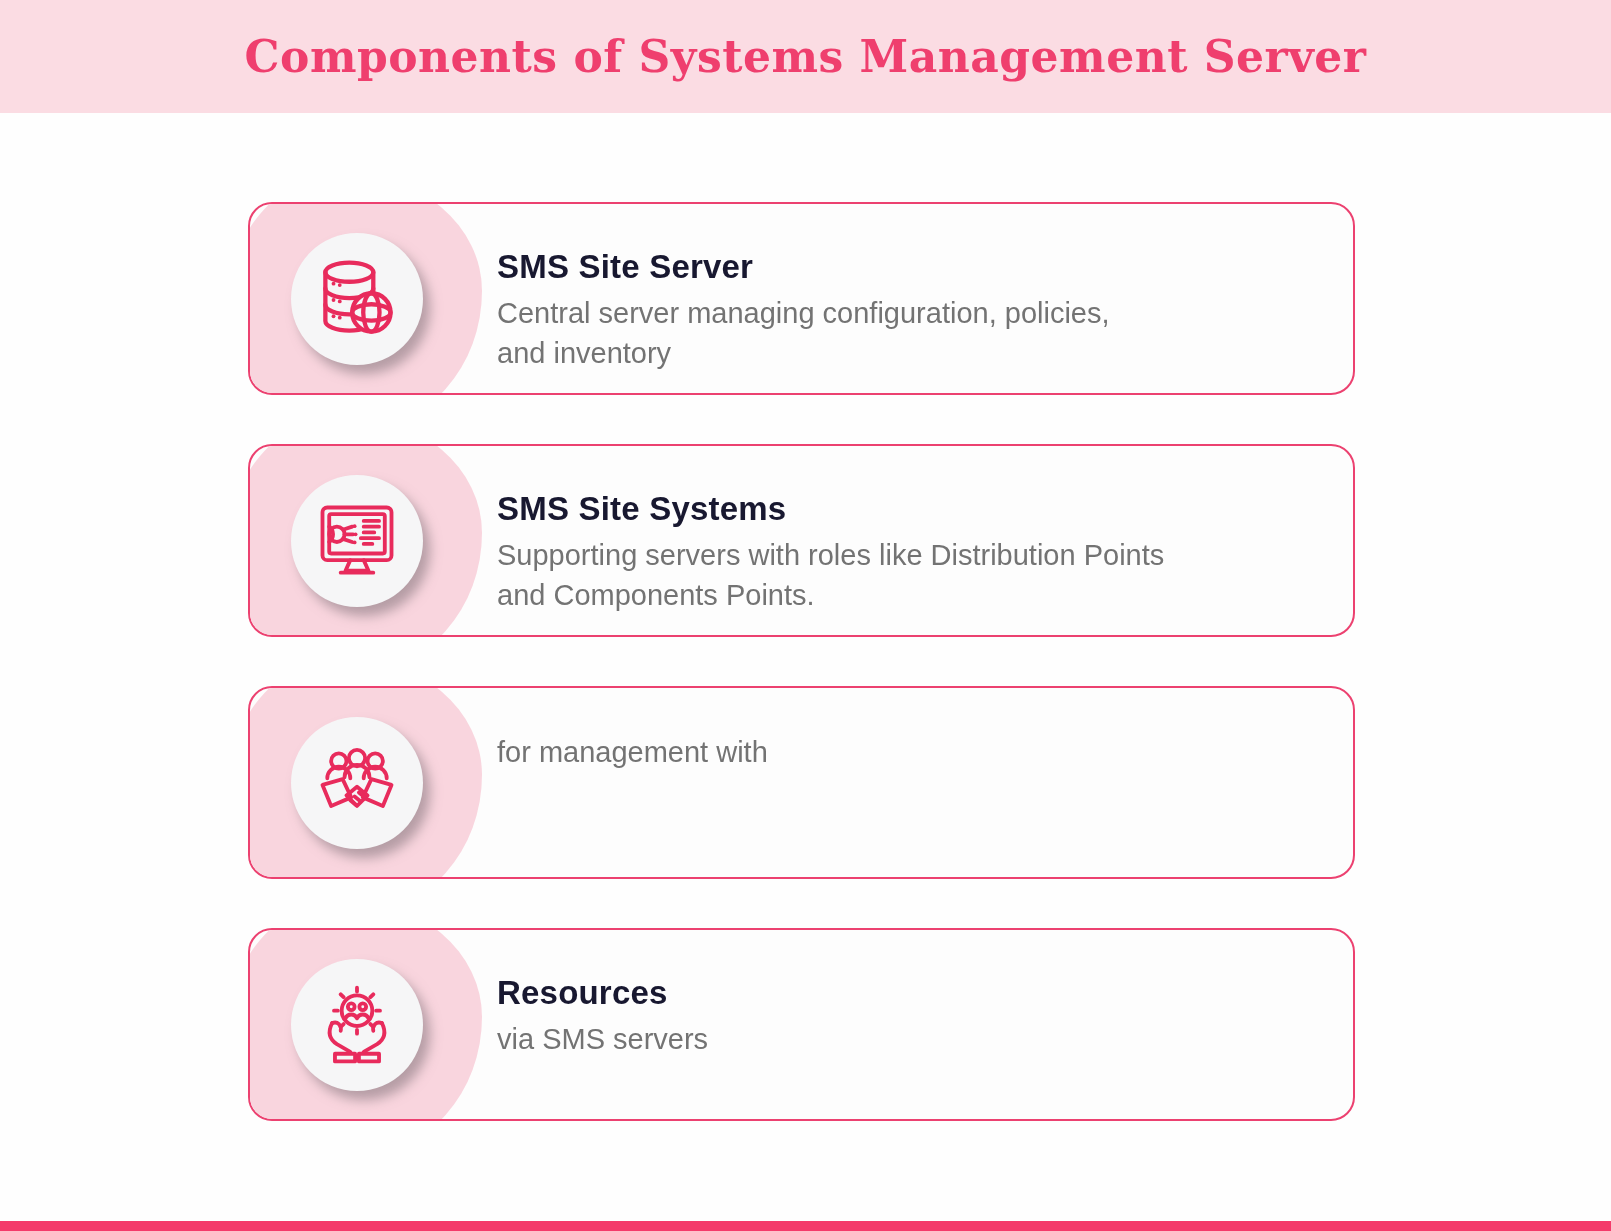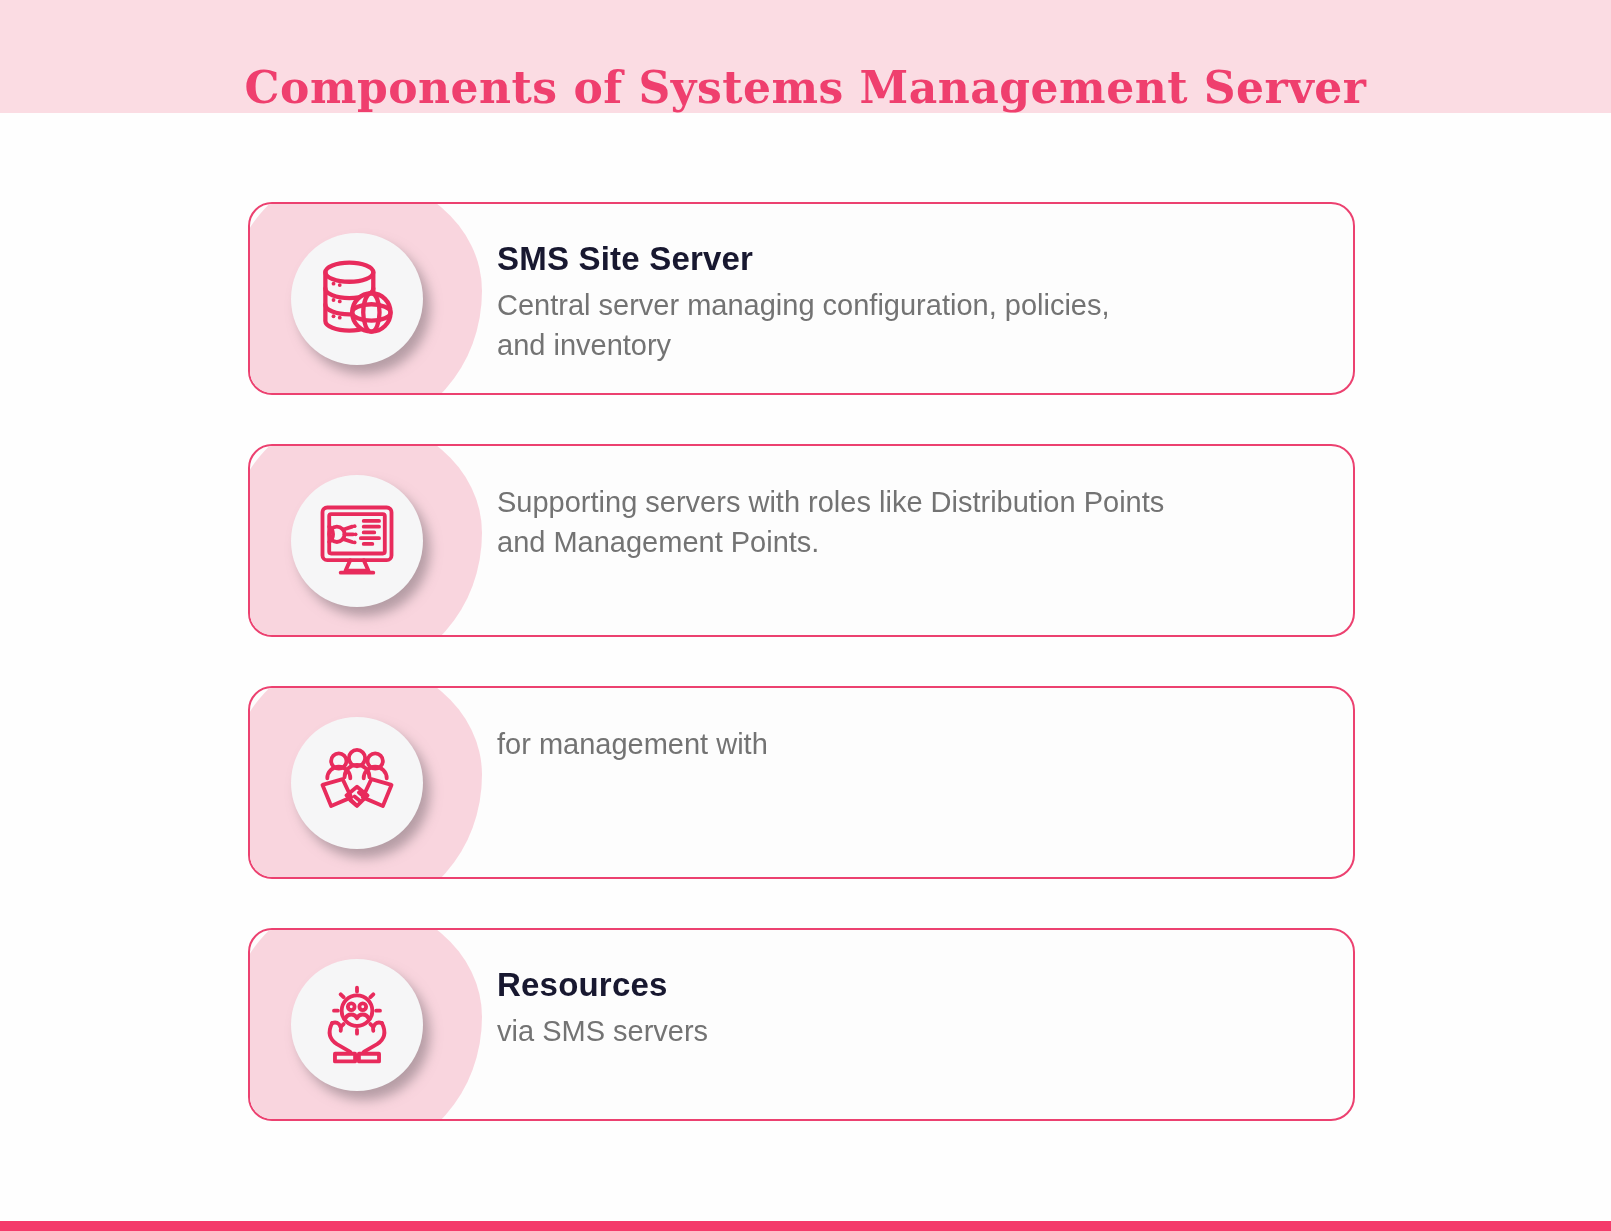--- a/index.html
+++ b/index.html
@@ -8,21 +8,21 @@
     width: 1611px;
     height: 1231px;
     background: #fefefe;
     font-family: "Liberation Sans", sans-serif;
     overflow: hidden;
   }
   .header {
     height: 113px;
     background: #fbdce3;
     display: flex;
-    align-items: flex-end;
+    align-items: center;
     justify-content: center;
   }
   .page-title {
     font-family: "DejaVu Serif", serif;
     font-weight: 700;
     font-size: 44px;
     color: #ef3f6e;
     letter-spacing: 0.5px;
   }
   .cards {
@@ -62,21 +62,21 @@
     background: #f6f6f7;
     box-shadow: 7px 9px 12px rgba(125, 112, 118, 0.55);
     display: flex;
     align-items: center;
     justify-content: center;
   }
   .icon-circle svg { display: block; }
   .card-text {
     position: absolute;
     left: 247px;
-    top: 36px;
+    top: 44px;
   }
   .card-title {
     font-size: 33px;
     font-weight: 700;
     color: #181830;
     letter-spacing: 0.2px;
     margin: 0 0 7px 0;
     white-space: nowrap;
   }
   .card-desc {
@@ -146,22 +146,23 @@
           <path d="M35 41 h9"></path>
             <circle cx="46.5" cy="41" r="2" fill="#e82b5c" stroke="none"></circle>
           <path d="M34 46 l9 3"></path>
             <circle cx="45.5" cy="49.5" r="2" fill="#e82b5c" stroke="none"></circle>
           <path d="M55 27 h16 M55 33 h16 M55 39 h11 M52 45 h19 M55 51 h9"></path>
           <path d="M41 68 l-5 11 h24 l-5 -11"></path>
           <path d="M31 81 h34"></path>
         </svg>
       </div>
       <div class="card-text">
+        <div class="card-title">SMS Site Systems</div>
         <div class="card-desc">Supporting servers with roles like Distribution Points</div>
-        <div class="card-desc">and Management Points.</div>
+        <div class="card-desc">and Components Points.</div>
       </div>
     </div>
 
     <div class="card">
       <div class="blob"></div>
       <div class="icon-circle">
         <svg width="92" height="92" viewBox="0 0 96 96" fill="none" stroke="#e82b5c" stroke-width="4" stroke-linecap="round" stroke-linejoin="round">
           <circle cx="29" cy="25" r="8"></circle>
           <circle cx="48" cy="22" r="8.5"></circle>
           <circle cx="67" cy="25" r="8"></circle>

